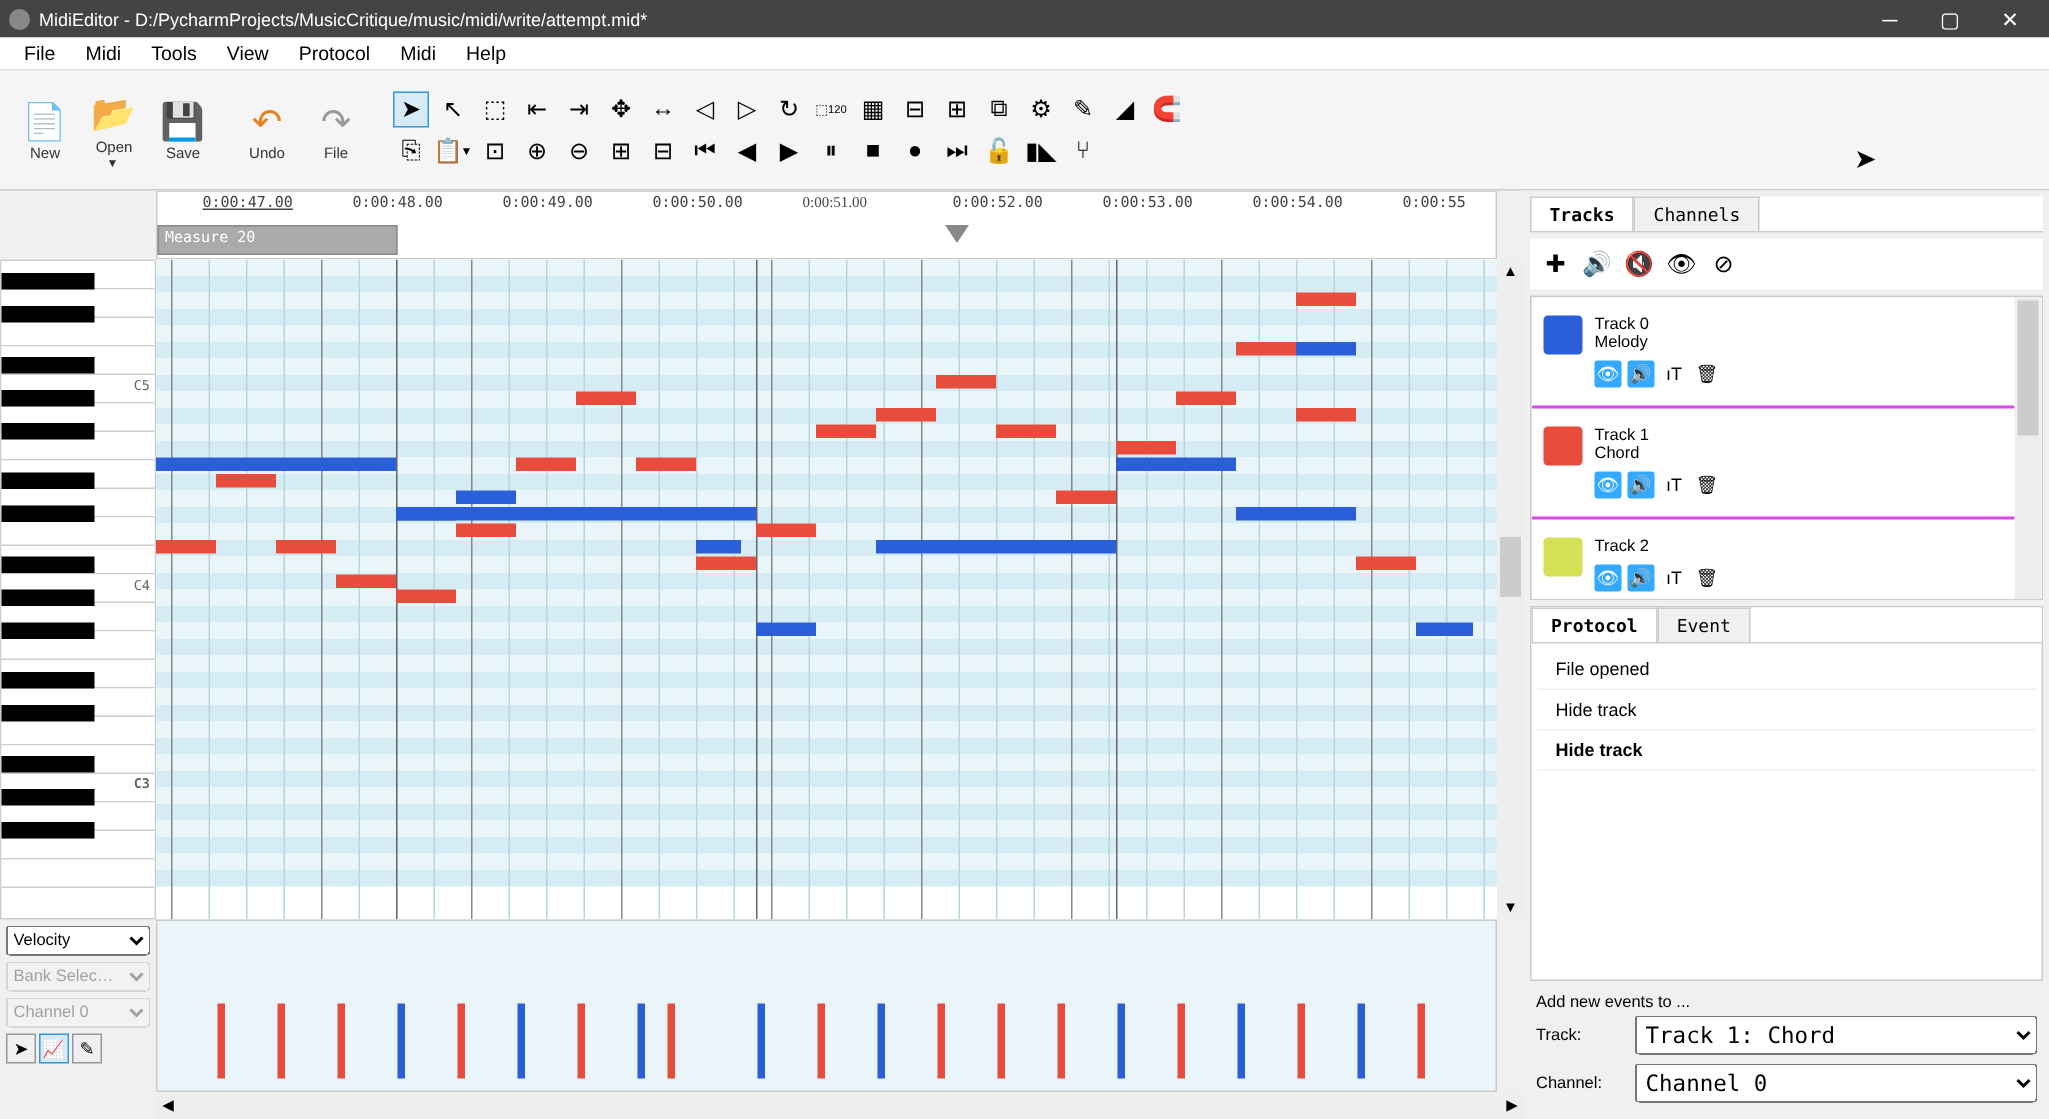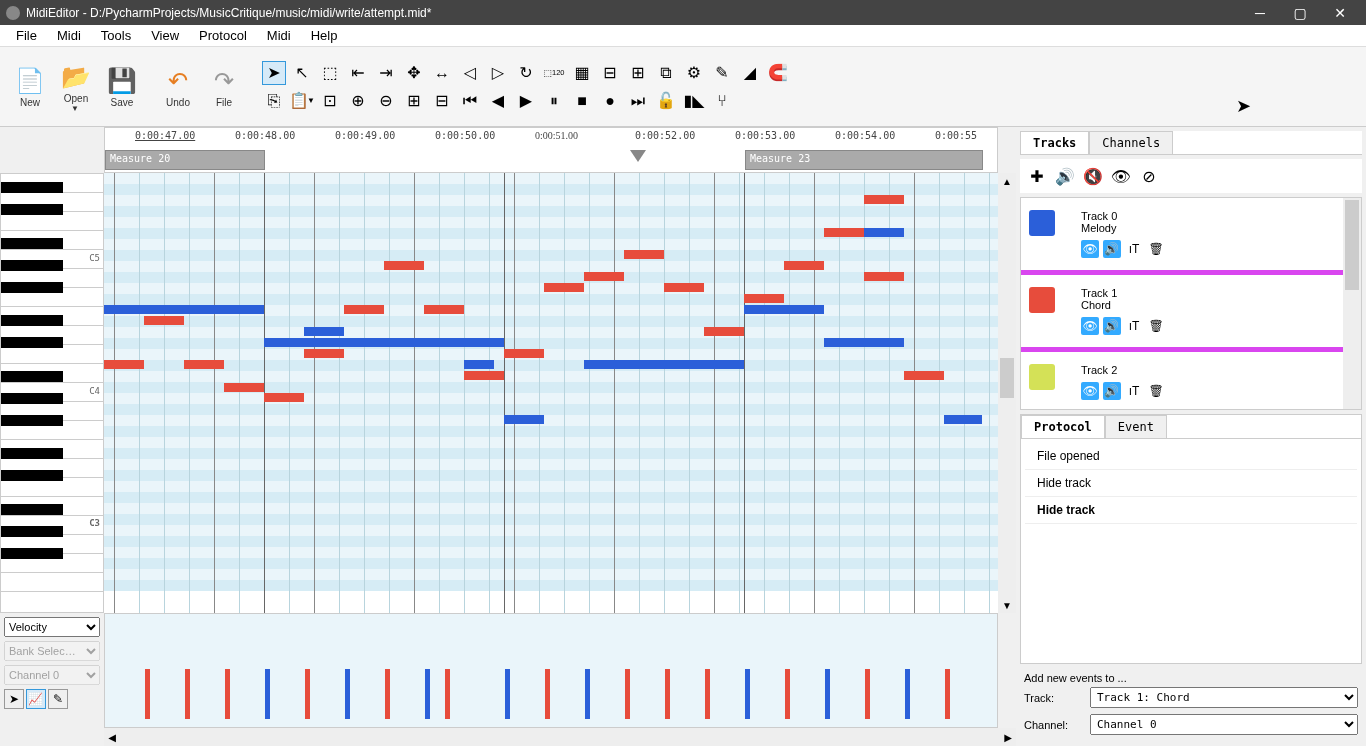--- a/index.html
+++ b/index.html
@@ -75,37 +75,37 @@
 .hscroll .arrow { position: absolute; top: 0; bottom: 0; width: 16px; display: flex; align-items: center; justify-content: center; font-size: 10px; }
 
 
 .tab-row { display: flex; background: #fff; border-bottom: 1px solid #ccc; }
 .tab { padding: 4px 12px; font-size: 12px; font-family: monospace; border: 1px solid #ccc; border-bottom: none; background: #f0f0f0; }
 .tab.active { background: #fff; font-weight: bold; }
 .track-toolbar { display: flex; gap: 6px; padding: 6px; background: #fff; }
 .track-tool { width: 22px; height: 22px; display: flex; align-items: center; justify-content: center; font-size: 16px; }
 .track-list { flex: 1; background: #fff; border: 1px solid #ccc; overflow-y: auto; display: flex; }
 .track-list-inner { flex: 1; }
-.track-item { display: flex; padding: 12px 8px; border-bottom: 5px solid #d946ef; gap: 26px; }
+.track-item { display: flex; padding: 12px 8px; border-bottom: 2px solid #d946ef; gap: 8px; }
 .track-color { width: 26px; height: 26px; border-radius: 3px; }
 .track-info { flex: 1; font-size: 11px; font-family: monospace; }
 .track-tools { display: flex; gap: 4px; margin-top: 6px; }
 .track-tool-sm { width: 18px; height: 18px; font-size: 12px; display: flex; align-items: center; justify-content: center; }
 .tl-scroll { width: 18px; background: #eee; position: relative; }
 .tl-scroll .thumb { position: absolute; left: 2px; right: 2px; top: 2px; height: 90px; background: #ccc; }
 
 .protocol-panel { background: #fff; border: 1px solid #ccc; display: flex; flex-direction: column; height: 250px; }
 .protocol-list { flex: 1; padding: 4px; }
 .protocol-item { padding: 6px 12px; font-size: 12px; border-bottom: 1px solid #eee; }
 .protocol-item.bold { font-weight: bold; }
 
 .add-events { font-size: 11px; font-family: monospace; padding: 4px; }
 .add-row { display: flex; align-items: center; gap: 6px; padding: 3px 0; }
 .add-row label { width: 60px; }
-.add-row select { flex: 1; font-size: 11px; font-family: monospace; padding: 2px; }
+.add-row select { flex: 1; font-size: 15px; font-family: monospace; padding: 2px; }
 
 .cursor-pointer { position: absolute; top: 95px; left: 1236px; font-size: 18px; pointer-events: none; }
 </style>
 </head>
 <body>
 
 <div class="titlebar">
   <div class="icon"></div>
   <div class="title-text">MidiEditor - D:/PycharmProjects/MusicCritique/music/midi/write/attempt.mid*</div>
   <div class="winbtns">
@@ -202,21 +202,20 @@
           <div class="time-label" style="left: 30px; text-decoration: underline;">0:00:47.00</div>
           <div class="time-label" style="left: 130px;">0:00:48.00</div>
           <div class="time-label" style="left: 230px;">0:00:49.00</div>
           <div class="time-label" style="left: 330px;">0:00:50.00</div>
           <div class="time-label" style="left: 430px; font-family: Liberation Serif, serif;">0:00:51.00</div>
           <div class="time-label" style="left: 530px;">0:00:52.00</div>
           <div class="time-label" style="left: 630px;">0:00:53.00</div>
           <div class="time-label" style="left: 730px;">0:00:54.00</div>
           <div class="time-label" style="left: 830px;">0:00:55</div>
           <div class="measure-bar" style="left: 0px; width: 160px;">Measure 20</div>
-          <div class="measure-bar" style="left: 640px; width: 238px;">Measure 23</div>
           <div class="playhead" style="left: 525px;"></div>
         </div>
       <div style="width:18px"></div>
     </div>
 
     <div class="pianoroll-wrap">
       <div class="piano-keys" id="piano-keys">
           <div class="white-key" style="top: 0px;"></div>
           <div class="white-key" style="top: 19px;"></div>
           <div class="white-key" style="top: 38px;"></div>

